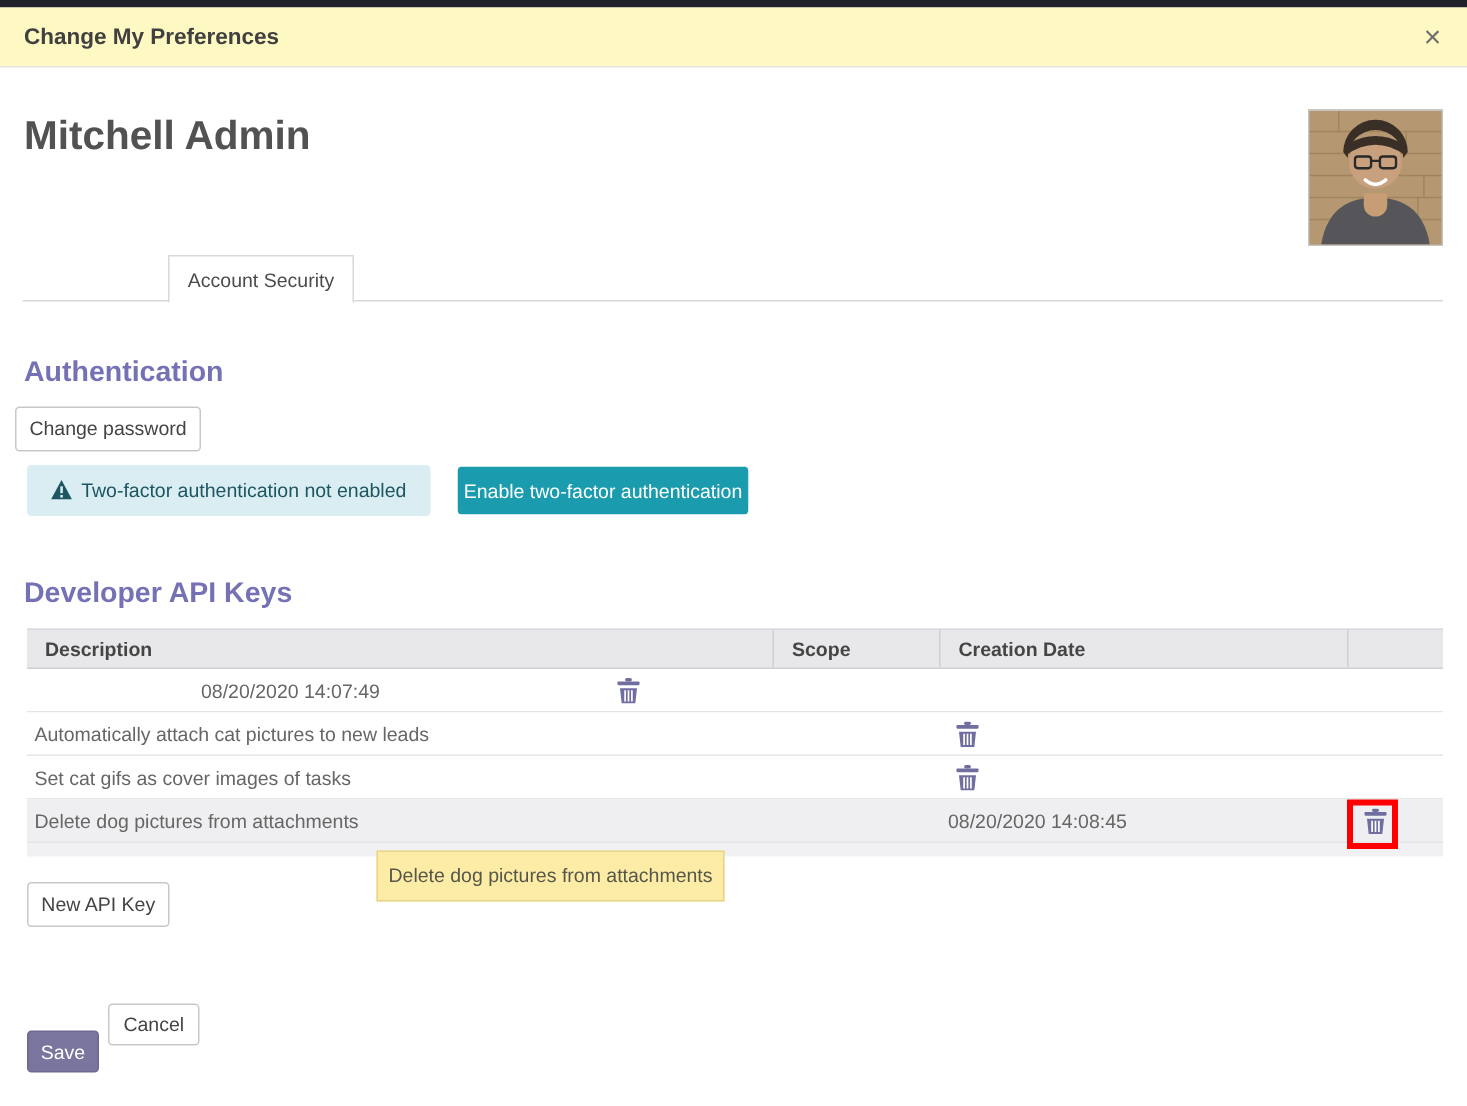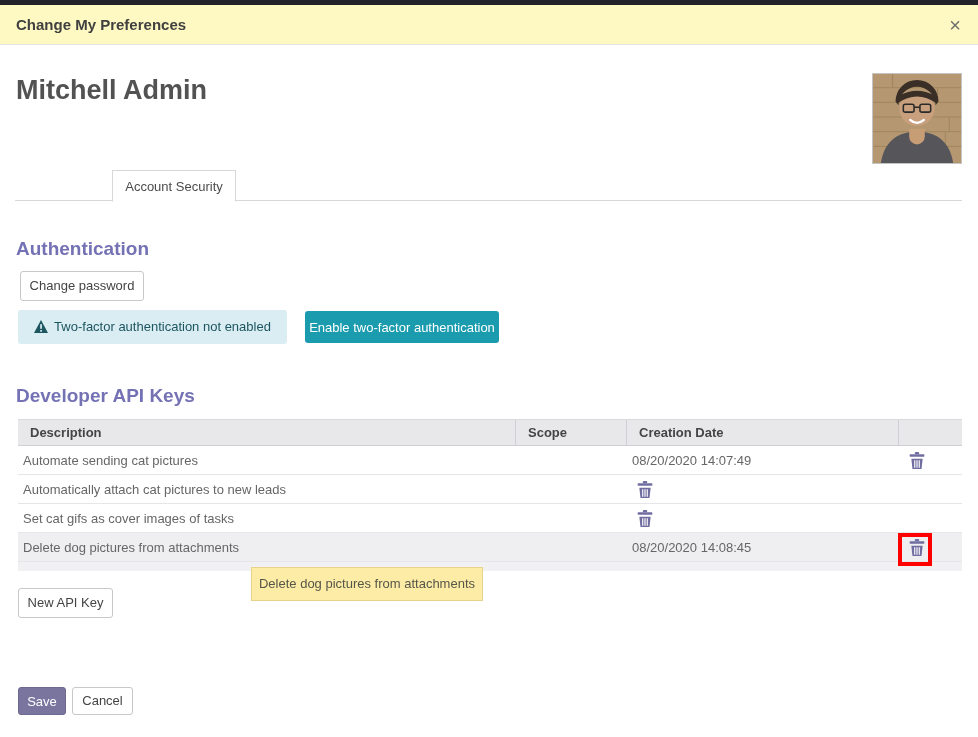--- a/index.html
+++ b/index.html
@@ -21,21 +21,21 @@
   .tab { position:absolute; top:170px; height:31px; font-size:13px; line-height:31px; text-align:center; cursor:pointer; }
   .tab-inactive { left:15px; width:97px; color:var(--accent-purple); }
   .tab-active { left:112px; width:124px; background:#fff; color:#4c4c4c; border:1px solid #d8d8d8; border-bottom:1px solid #fff; height:32px; z-index:2; }
 
   .section-heading { position:absolute; left:16px; font-size:19px; font-weight:bold; color:var(--accent-purple); }
   .h-auth { top:238px; }
   .h-apikeys { top:385px; }
 
   .btn { display:inline-block; font-size:13px; border-radius:3px; text-align:center; cursor:pointer; border:1px solid transparent; }
   .btn-default { background:#fff; border-color:#c8c8c8; color:#444; }
-  .btn-change-password { position:absolute; left:20px; top:271px; width:124px; height:30px; line-height:28px; }
+  .btn-change-password { position:absolute; left:10px; top:271px; width:124px; height:30px; line-height:28px; }
   .alert-2fa { position:absolute; left:18px; top:310px; width:269px; height:34px; background:var(--alert-bg); border-radius:3px; color:var(--alert-text); font-size:13px; line-height:34px; text-align:center; }
   .alert-2fa svg { vertical-align:-2px; margin-right:6px; }
   .btn-info { position:absolute; left:305px; top:311px; width:194px; height:32px; line-height:32px; background:var(--info-button); color:#fff; }
 
   .api-table { position:absolute; left:18px; top:419px; width:944px; font-size:13px; color:#666; }
   .thead { display:flex; height:27px; background:#e8e8eb; border-top:1px solid #d9d9e0; border-bottom:1px solid #cfcfd6; font-weight:bold; color:#454545; }
   .th { line-height:25px; padding-left:12px; border-right:1px solid #cfcfd6; overflow:hidden; white-space:nowrap; }
   .th:last-child { border-right:none; }
   .col-desc { width:498px; }
   .col-scope { width:111px; }
@@ -46,21 +46,21 @@
   .td { padding-left:5px; overflow:hidden; white-space:nowrap; }
   .td-act { display:flex; align-items:center; padding-left:10px; }
   .trash-btn { width:16px; height:17px; cursor:pointer; display:inline-block; }
   .table-footer-strip { height:9px; background:#f1f1f4; }
 
   .tooltip { position:absolute; left:251px; top:567px; width:232px; height:34px; background:var(--tooltip-bg); border:1px solid var(--tooltip-border); font-size:13px; color:#56564a; line-height:32px; text-align:center; z-index:5; }
 
   .btn-new-key { position:absolute; left:18px; top:588px; width:95px; height:30px; line-height:28px; }
 
   .btn-save { position:absolute; left:18px; top:687px; width:48px; height:28px; line-height:28px; background:var(--primary-button); border-color:#6d6991; color:#fff; }
-  .btn-cancel { position:absolute; left:72px; top:687px; width:61px; height:28px; line-height:26px; }
+  .btn-cancel { position:absolute; left:72px; top:669px; width:61px; height:28px; line-height:26px; }
 
   .annotation-box { position:absolute; left:898px; top:533px; width:34px; height:33px; border:4px solid var(--highlight-red); z-index:6; pointer-events:none; }
 </style>
 </head>
 <body>
 
 <div class="screen">
 
   <div class="top-strip"></div>
 
@@ -116,21 +116,20 @@
 
   <div class="api-table">
     <div class="thead">
       <div class="th col-desc">Description</div>
       <div class="th col-scope">Scope</div>
       <div class="th col-date">Creation Date</div>
       <div class="th col-act"></div>
     </div>
     <div id="table-body">
         <div class="trow">
-      <div class="td col-desc">Automate sending cat pictures</div>
       <div class="td col-scope"></div>
       <div class="td col-date">08/20/2020 14:07:49</div>
       <div class="td-act col-act">
         <span class="trash-btn">
           <svg width="16" height="17" viewBox="0 0 14 15">
             <rect x="5" y="0" width="4" height="2" rx="1" fill="#706da0"></rect>
             <rect x="0.5" y="2" width="13" height="2.2" rx="0.6" fill="#706da0"></rect>
             <path d="M2,6 h10 l-1,9 h-8 Z" fill="#706da0"></path>
             <line x1="5" y1="7.2" x2="5" y2="13.8" stroke="#fff" stroke-width="1"></line>
             <line x1="7" y1="7.2" x2="7" y2="13.8" stroke="#fff" stroke-width="1"></line>

